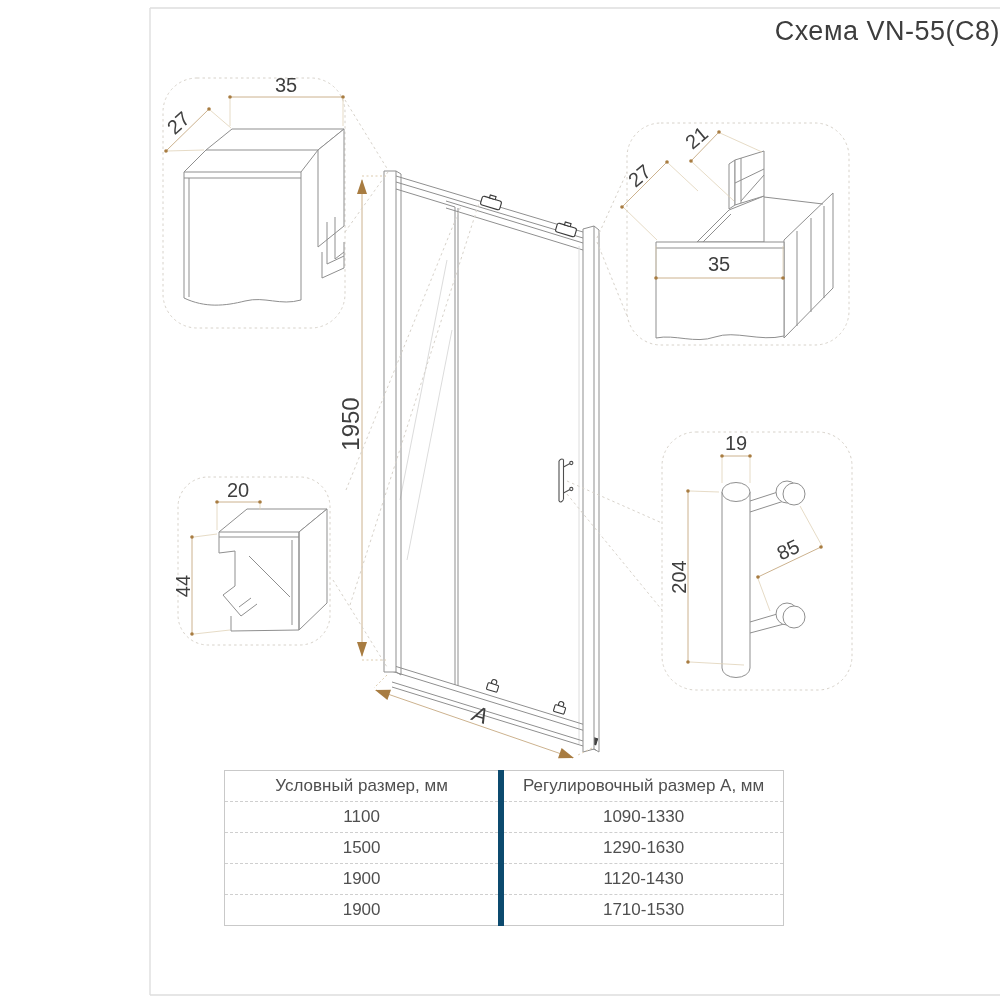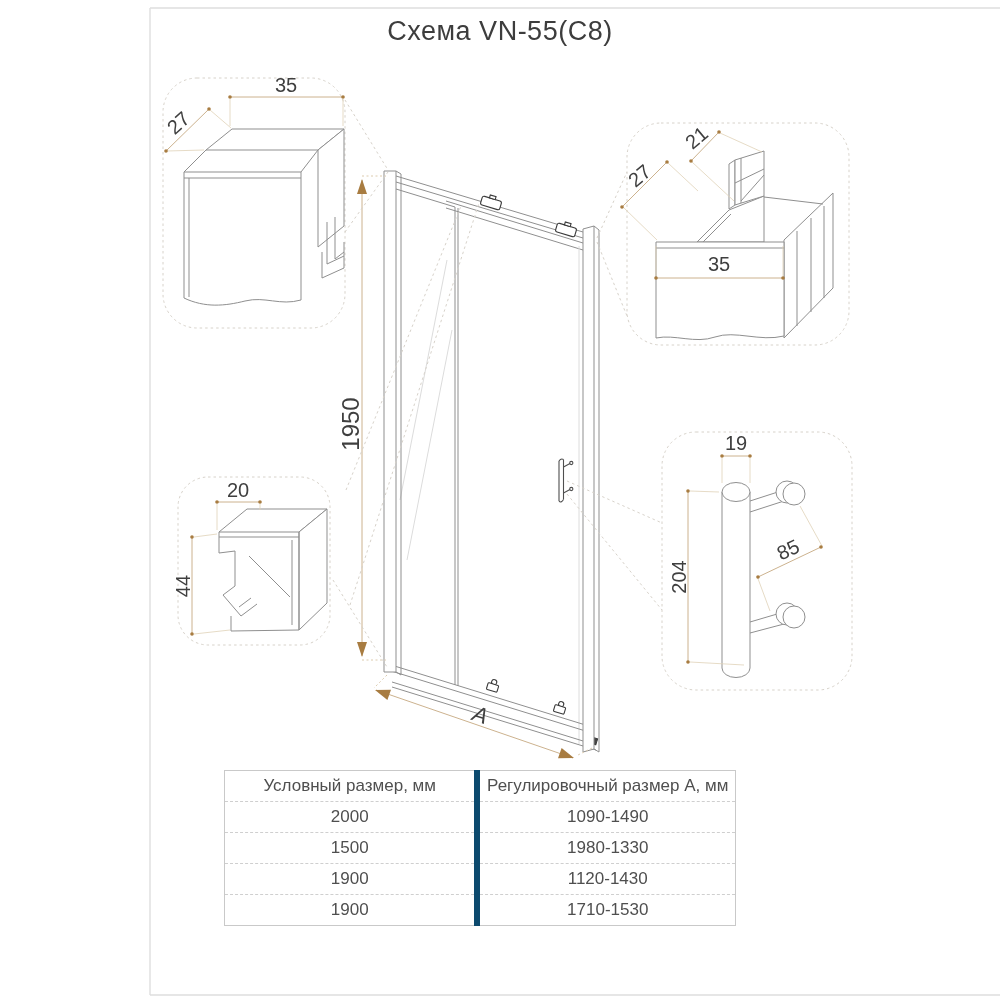--- a/index.html
+++ b/index.html
@@ -1,18 +1,18 @@
 <!DOCTYPE html>
 <html><head>
 <meta charset="utf-8">
 <style>
   html,body{margin:0;padding:0;background:#ffffff;}
   #page{position:relative;width:1000px;height:1000px;background:#ffffff;overflow:hidden;
         font-family:"Liberation Sans", sans-serif;}
-  #title{position:absolute;left:0;top:16px;width:1000px;text-align:center;
+  #title{position:absolute;left:0;top:16px;width:1000px;text-align:right;
          font-size:27px;color:#3d3d3d;letter-spacing:0.5px;}
   svg{position:absolute;left:0;top:0;}
 
   
   .ln   {stroke:#8f8f8f;stroke-width:1;fill:none;}
   .lnw  {stroke:#8f8f8f;stroke-width:1;fill:#ffffff;}
   .lnD  {stroke:#3a3a3a;stroke-width:1.1;fill:#ffffff;}
   .lnDf {stroke:#3a3a3a;stroke-width:1;fill:#454545;}
   .glass{stroke:#dcdcdc;stroke-width:1;fill:none;}
   .dash {stroke:#d7d2ca;stroke-width:1;fill:none;stroke-dasharray:2.5,3;}
@@ -23,21 +23,21 @@
   .mk   {fill:#a87c41;}
   .hdl  {stroke:#4f4f4f;stroke-width:1.1;fill:none;}
 
   text{fill:#3f3f3f;}
   .t20{font-size:20px;}
   .t24{font-size:24px;}
   .t22i{font-size:22px;font-style:italic;}
   .mid{text-anchor:middle;}
 
   
-  #size-table{position:absolute;left:224px;top:770px;width:512px;border-collapse:collapse;
+  #size-table{position:absolute;left:224px;top:770px;width:560px;border-collapse:collapse;
               font-size:17px;color:#4f4f4f;}
   #size-table td,#size-table th{height:30px;padding:0;text-align:center;vertical-align:middle;
               font-weight:normal;}
   #size-table{border:1px solid #c9c9c9;}
   #size-table td,#size-table th{border-left:6px solid #0c4a6e;}
   #size-table td:first-child,#size-table th:first-child{border-left:none;width:49.5%;}
   #size-table tr + tr td, #size-table tbody tr td{border-top:1px dashed #cfcfcf;}
 </style>
 </head>
 <body>
@@ -227,26 +227,26 @@
 
   <table id="size-table">
     <thead>
       <tr>
         <th>Условный размер, мм</th>
         <th>Регулировочный размер А, мм</th>
       </tr>
     </thead>
     <tbody>
       <tr>
-        <td>2000</td>
-        <td>1090-1490</td>
+        <td>1100</td>
+        <td>1090-1330</td>
       </tr>
       <tr>
         <td>1500</td>
-        <td>1980-1330</td>
+        <td>1290-1630</td>
       </tr>
       <tr>
         <td>1900</td>
         <td>1120-1430</td>
       </tr>
       <tr>
         <td>1900</td>
         <td>1710-1530</td>
       </tr>
     </tbody>

